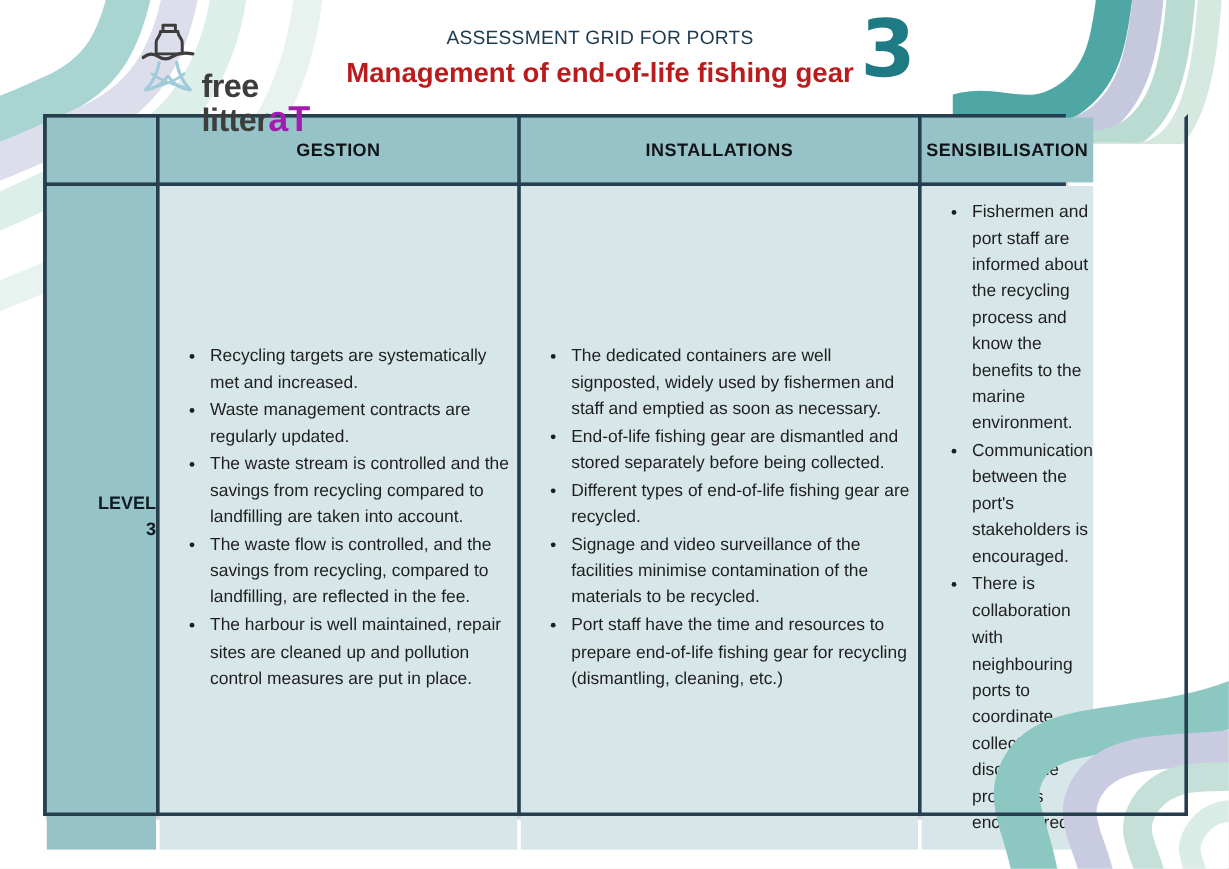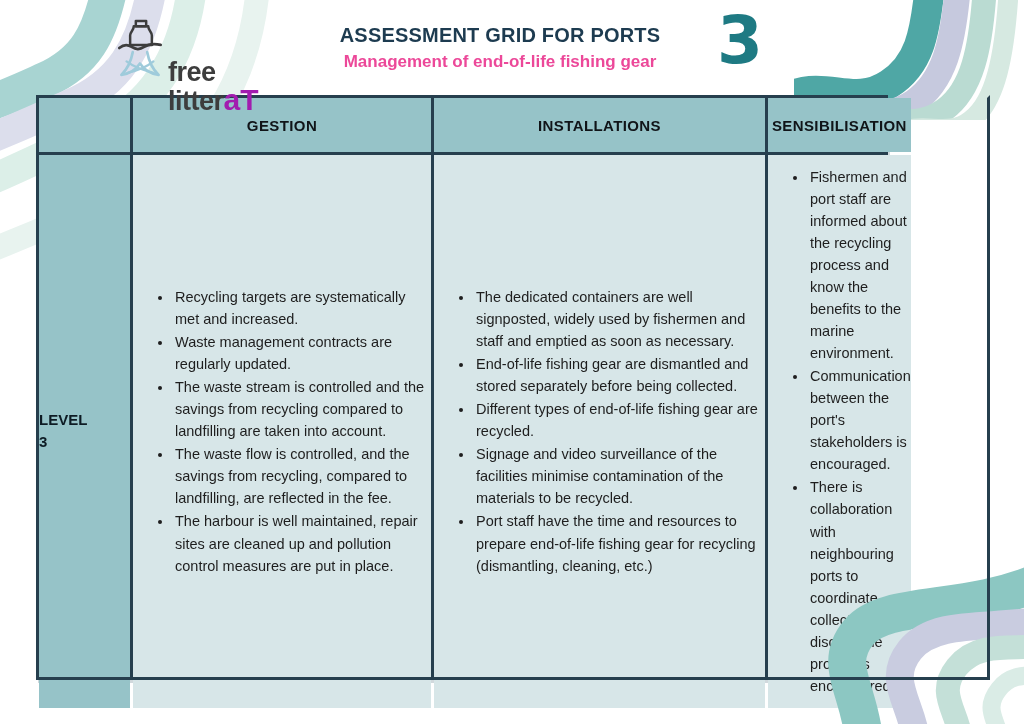--- a/index.html
+++ b/index.html
@@ -20,22 +20,22 @@
 
   
   .logo { position:absolute; left:118px; top:16px; z-index:2; display:flex; align-items:flex-start; }
   .logo-icon { width:46px; height:60px; margin-right:4px; margin-top:2px; }
   .logo-text { line-height:0.95; padding-top:8px;margin-top:36px; }
   .logo-line1 { font-size:27px; font-weight:800; color:#3d3d3d; letter-spacing:-0.5px; }
   .logo-line2 { font-size:27px; font-weight:800; color:#3d3d3d; letter-spacing:-0.5px; }
   .logo-accent { color:#a21caf; font-weight:700; font-size:30px; letter-spacing:0; }
 
   .title-block { position:absolute; left:280px; top:24px; width:440px; text-align:center; z-index:2; }
-  .title-line1 { font-size:20px; font-weight:700; color:#1d3b50; letter-spacing:0.2px; }
-  .title-line2 { font-size:17px; font-weight:700; color:#ec4899; margin-top:5px; }
+  .title-line1 { font-size:16px; font-weight:400; color:#1d3b50; letter-spacing:0.2px; }
+  .title-line2 { font-size:23px; font-weight:700; color:#b91c1c; margin-top:5px; }
 
   .big-number {
     position:absolute; left:700px; top:2px; width:80px; z-index:2;
     font-family:"DejaVu Sans", sans-serif;
     font-size:66px; font-weight:800; color:#1e7a83; text-align:center;
   }
 
   
   .grid {
     position:absolute; left:36px; top:95px; width:852px; height:585px; z-index:1;
@@ -47,21 +47,21 @@
     border:3px solid #263f4e;
     box-shadow:2px 3px 0 rgba(140,160,170,0.4);
   }
   .cell { background:#d7e6e8; }
   .cell-head, .cell-level { background:#96c3c8; }
   .cell-head {
     display:flex; align-items:center; justify-content:center;
     font-size:15px; font-weight:700; color:#101418; letter-spacing:0.4px;
   }
   .cell-level {
-    display:flex; flex-direction:column; align-items:flex-start; justify-content:center;
+    display:flex; flex-direction:column; align-items:flex-end; justify-content:center;
     font-size:15px; font-weight:700; color:#0d1b24; line-height:1.5;
   }
   .cell-body { display:flex; align-items:center; }
   .cell-body ul {
     list-style:disc outside;
     margin:0;
     padding:10px 0 10px 40px;
     font-size:14.5px; line-height:1.52; color:#1e1e1e;
   }
   .cell-body li { margin:1px 0; padding-left:2px; }

